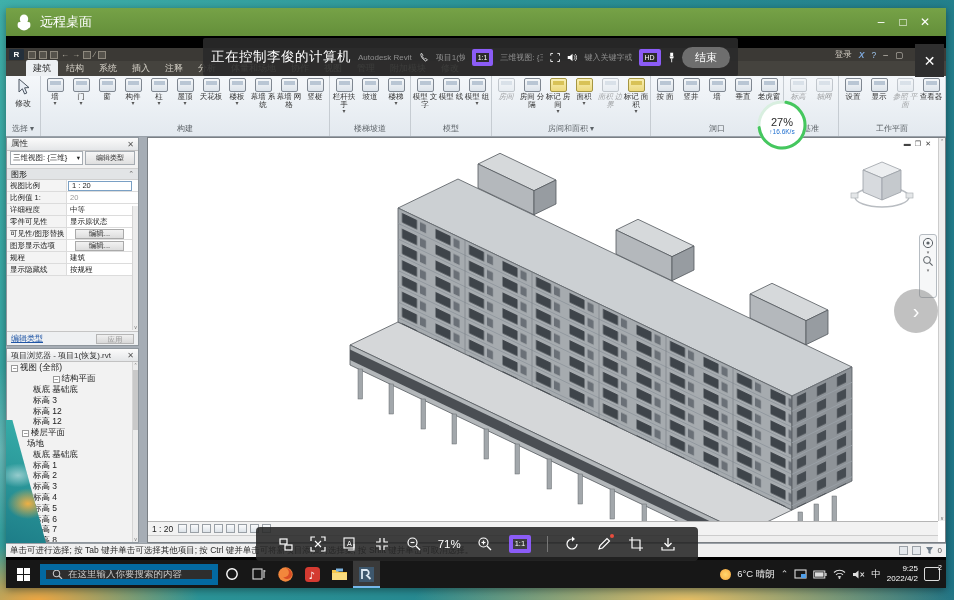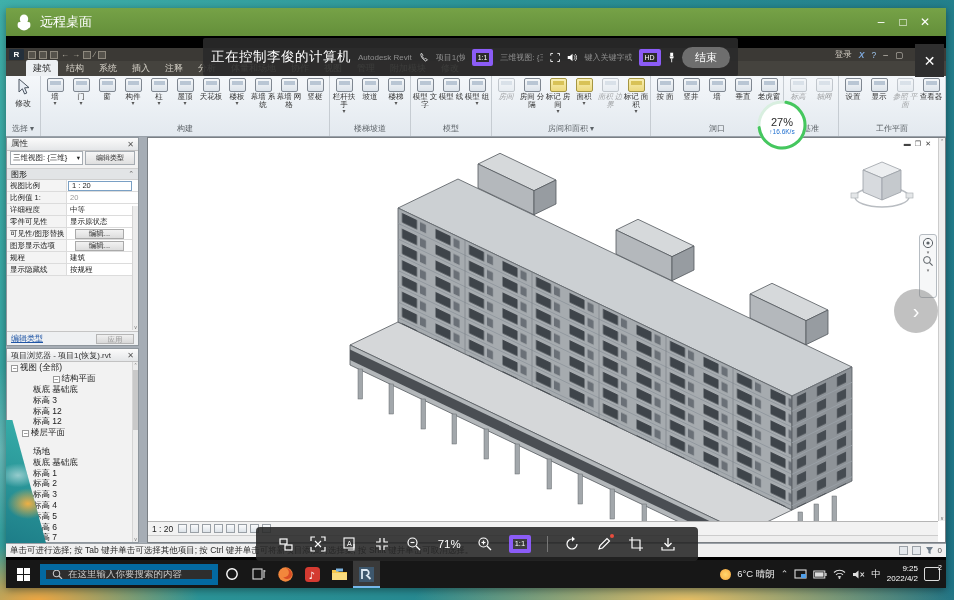--- a/index.html
+++ b/index.html
@@ -476,21 +476,21 @@
                 <div class="titem" style="padding-left: 26px;">
                   <span>标高 12</span>
                 </div>
                 <div class="titem" style="padding-left: 26px;">
                   <span>标高 12</span>
                 </div>
                 <div class="titem" style="padding-left: 15px;">
                   <span class="expbox">−</span>
                   <span>楼层平面</span>
                 </div>
-                <div class="titem" style="padding-left: 26px; margin-top: 8px;">
+                <div class="titem" style="padding-left: 20px;">
                   <span>场地</span>
                 </div>
                 <div class="titem" style="padding-left: 26px;">
                   <span>板底 基础底</span>
                 </div>
                 <div class="titem" style="padding-left: 26px;">
                   <span>标高 1</span>
                 </div>
                 <div class="titem" style="padding-left: 26px;">
                   <span>标高 2</span>

